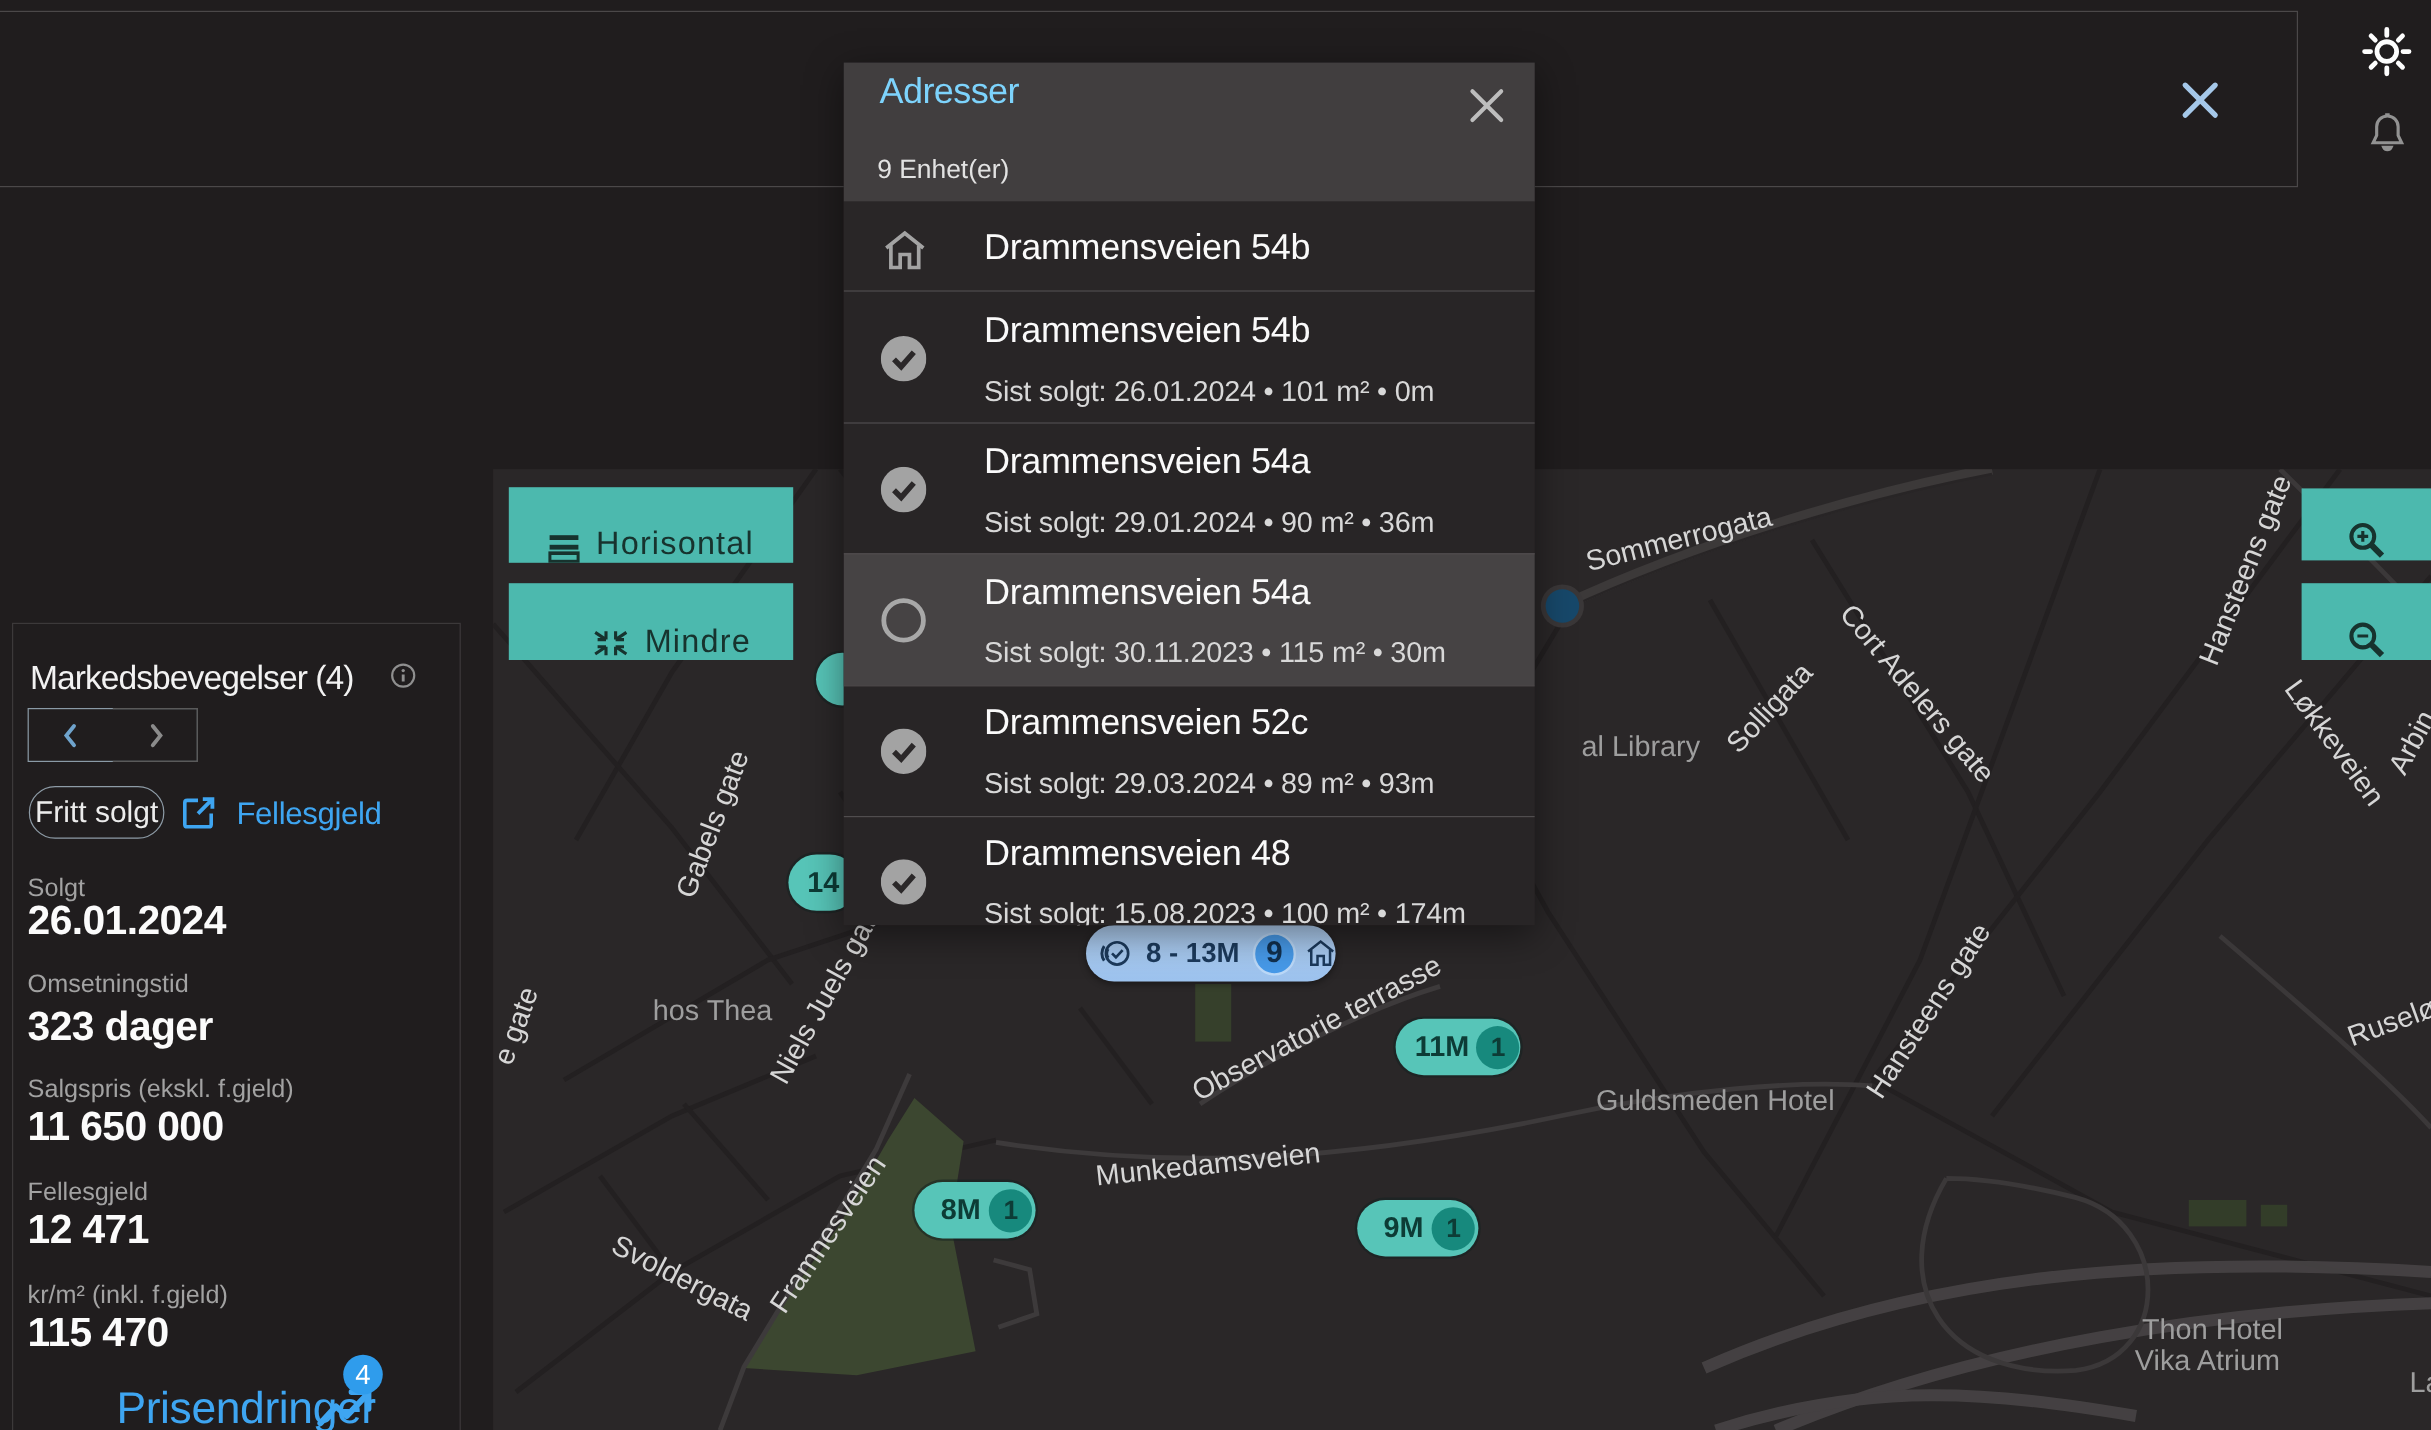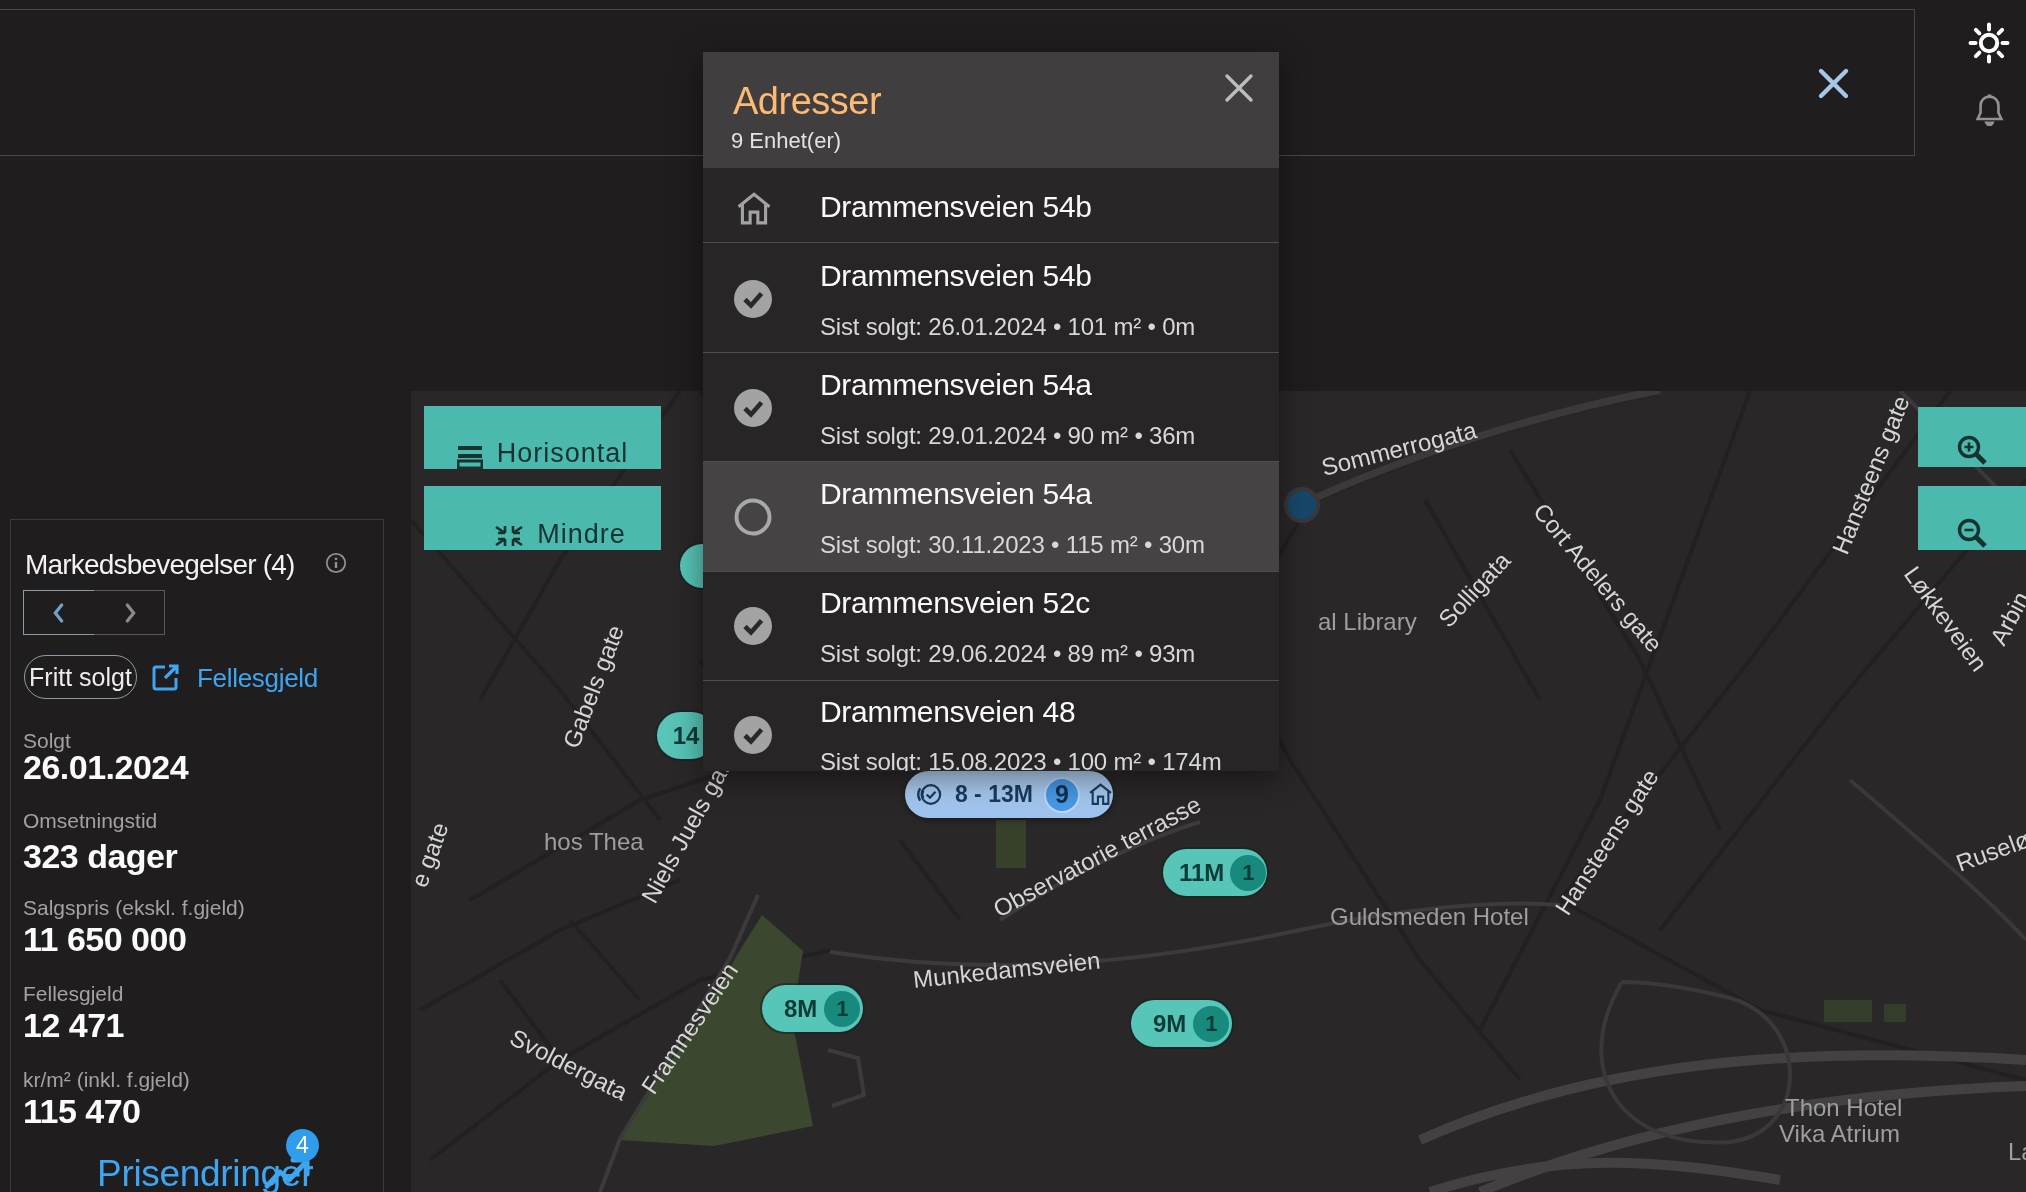--- a/index.html
+++ b/index.html
@@ -223,21 +223,21 @@
 <div class="val" style="left:23px; top:1092px;">115 470</div>
 <div class="abs blue" style="left:97px; top:1153px; font-size:37px; letter-spacing:-.3px;">Prisendringer</div>
 <svg class="abs" style="left:263px; top:1150px;" width="50" height="42" viewBox="0 0 50 42" fill="none" stroke="#3ea5f1" stroke-width="5" stroke-linecap="round" stroke-linejoin="round">
   <path d="M4 36 L17 22 L26 30 L43 12"></path>
       <path d="M30 10 L44 10 L44 24" fill="none"></path>
 </svg>
 <div class="abs" style="left:286px; top:1129px; width:33px; height:33px; border-radius:50%; background:#2f9cec; color:#fff; font-size:23px; display:flex; align-items:center; justify-content:center;">4</div>
 
 <div id="modal" class="abs">
   <div id="mhead"></div>
-  <div class="abs" style="left:30px; top:28px; color:#fdba74; font-size:38px; letter-spacing:-.5px;">Adresser</div>
+  <div class="abs" style="left:30px; top:8px; color:#7dd3fc; font-size:30px; letter-spacing:-.5px;">Adresser</div>
   <div class="abs" style="left:28px; top:76px; color:#e2e2e2; font-size:22px;">9 Enhet(er)</div>
   <svg class="abs" style="left:521px; top:21px;" width="30" height="30" viewBox="0 0 30 30" stroke="#bdbdbd" stroke-width="3.4" stroke-linecap="round">
         <path d="M3 3 L27 27 M27 3 L3 27"></path>
       </svg>
 
   <div class="abs" style="left:0; top:116px; width:576px; height:74px; background:#292627;"></div>
   <svg class="abs" style="left:32px; top:140px;" width="38" height="34" viewBox="0 0 24 22" fill="none" stroke="#a3a3a3" stroke-width="2">
     <path d="M2 9.5 L12 1.5 L22 9.5"></path>
     <path d="M4.5 8 V20 H9.5 V13 H14.5 V20 H19.5 V8"></path>
   </svg>
@@ -267,21 +267,21 @@
         <circle cx="19" cy="19" r="16.5" fill="none" stroke="#a8a8a8" stroke-width="4"></circle>
       </svg>
   <div class="mtitle" style="top:425px;">Drammensveien 54a</div>
   <div class="msub" style="top:479px;">Sist solgt: 30.11.2023 • 115 m² • 30m</div>
 
   <svg class="abs" style="left:31px; top:555px;" width="38" height="38" viewBox="0 0 38 38">
         <circle cx="19" cy="19" r="19" fill="#a3a3a3"></circle>
         <path d="M11 19.5 L17 25.5 L27.5 13.5" fill="none" stroke="#2b2829" stroke-width="4.6"></path>
       </svg>
   <div class="mtitle" style="top:534px;">Drammensveien 52c</div>
-  <div class="msub" style="top:588px;">Sist solgt: 29.06.2024 • 89 m² • 93m</div>
+  <div class="msub" style="top:588px;">Sist solgt: 29.03.2024 • 89 m² • 93m</div>
 
   <svg class="abs" style="left:31px; top:664px;" width="38" height="38" viewBox="0 0 38 38">
         <circle cx="19" cy="19" r="19" fill="#a3a3a3"></circle>
         <path d="M11 19.5 L17 25.5 L27.5 13.5" fill="none" stroke="#2b2829" stroke-width="4.6"></path>
       </svg>
   <div class="mtitle" style="top:643px;">Drammensveien 48</div>
   <div class="msub" style="top:696px;">Sist solgt: 15.08.2023 • 100 m² • 174m</div>
 </div>
 
 </div>

